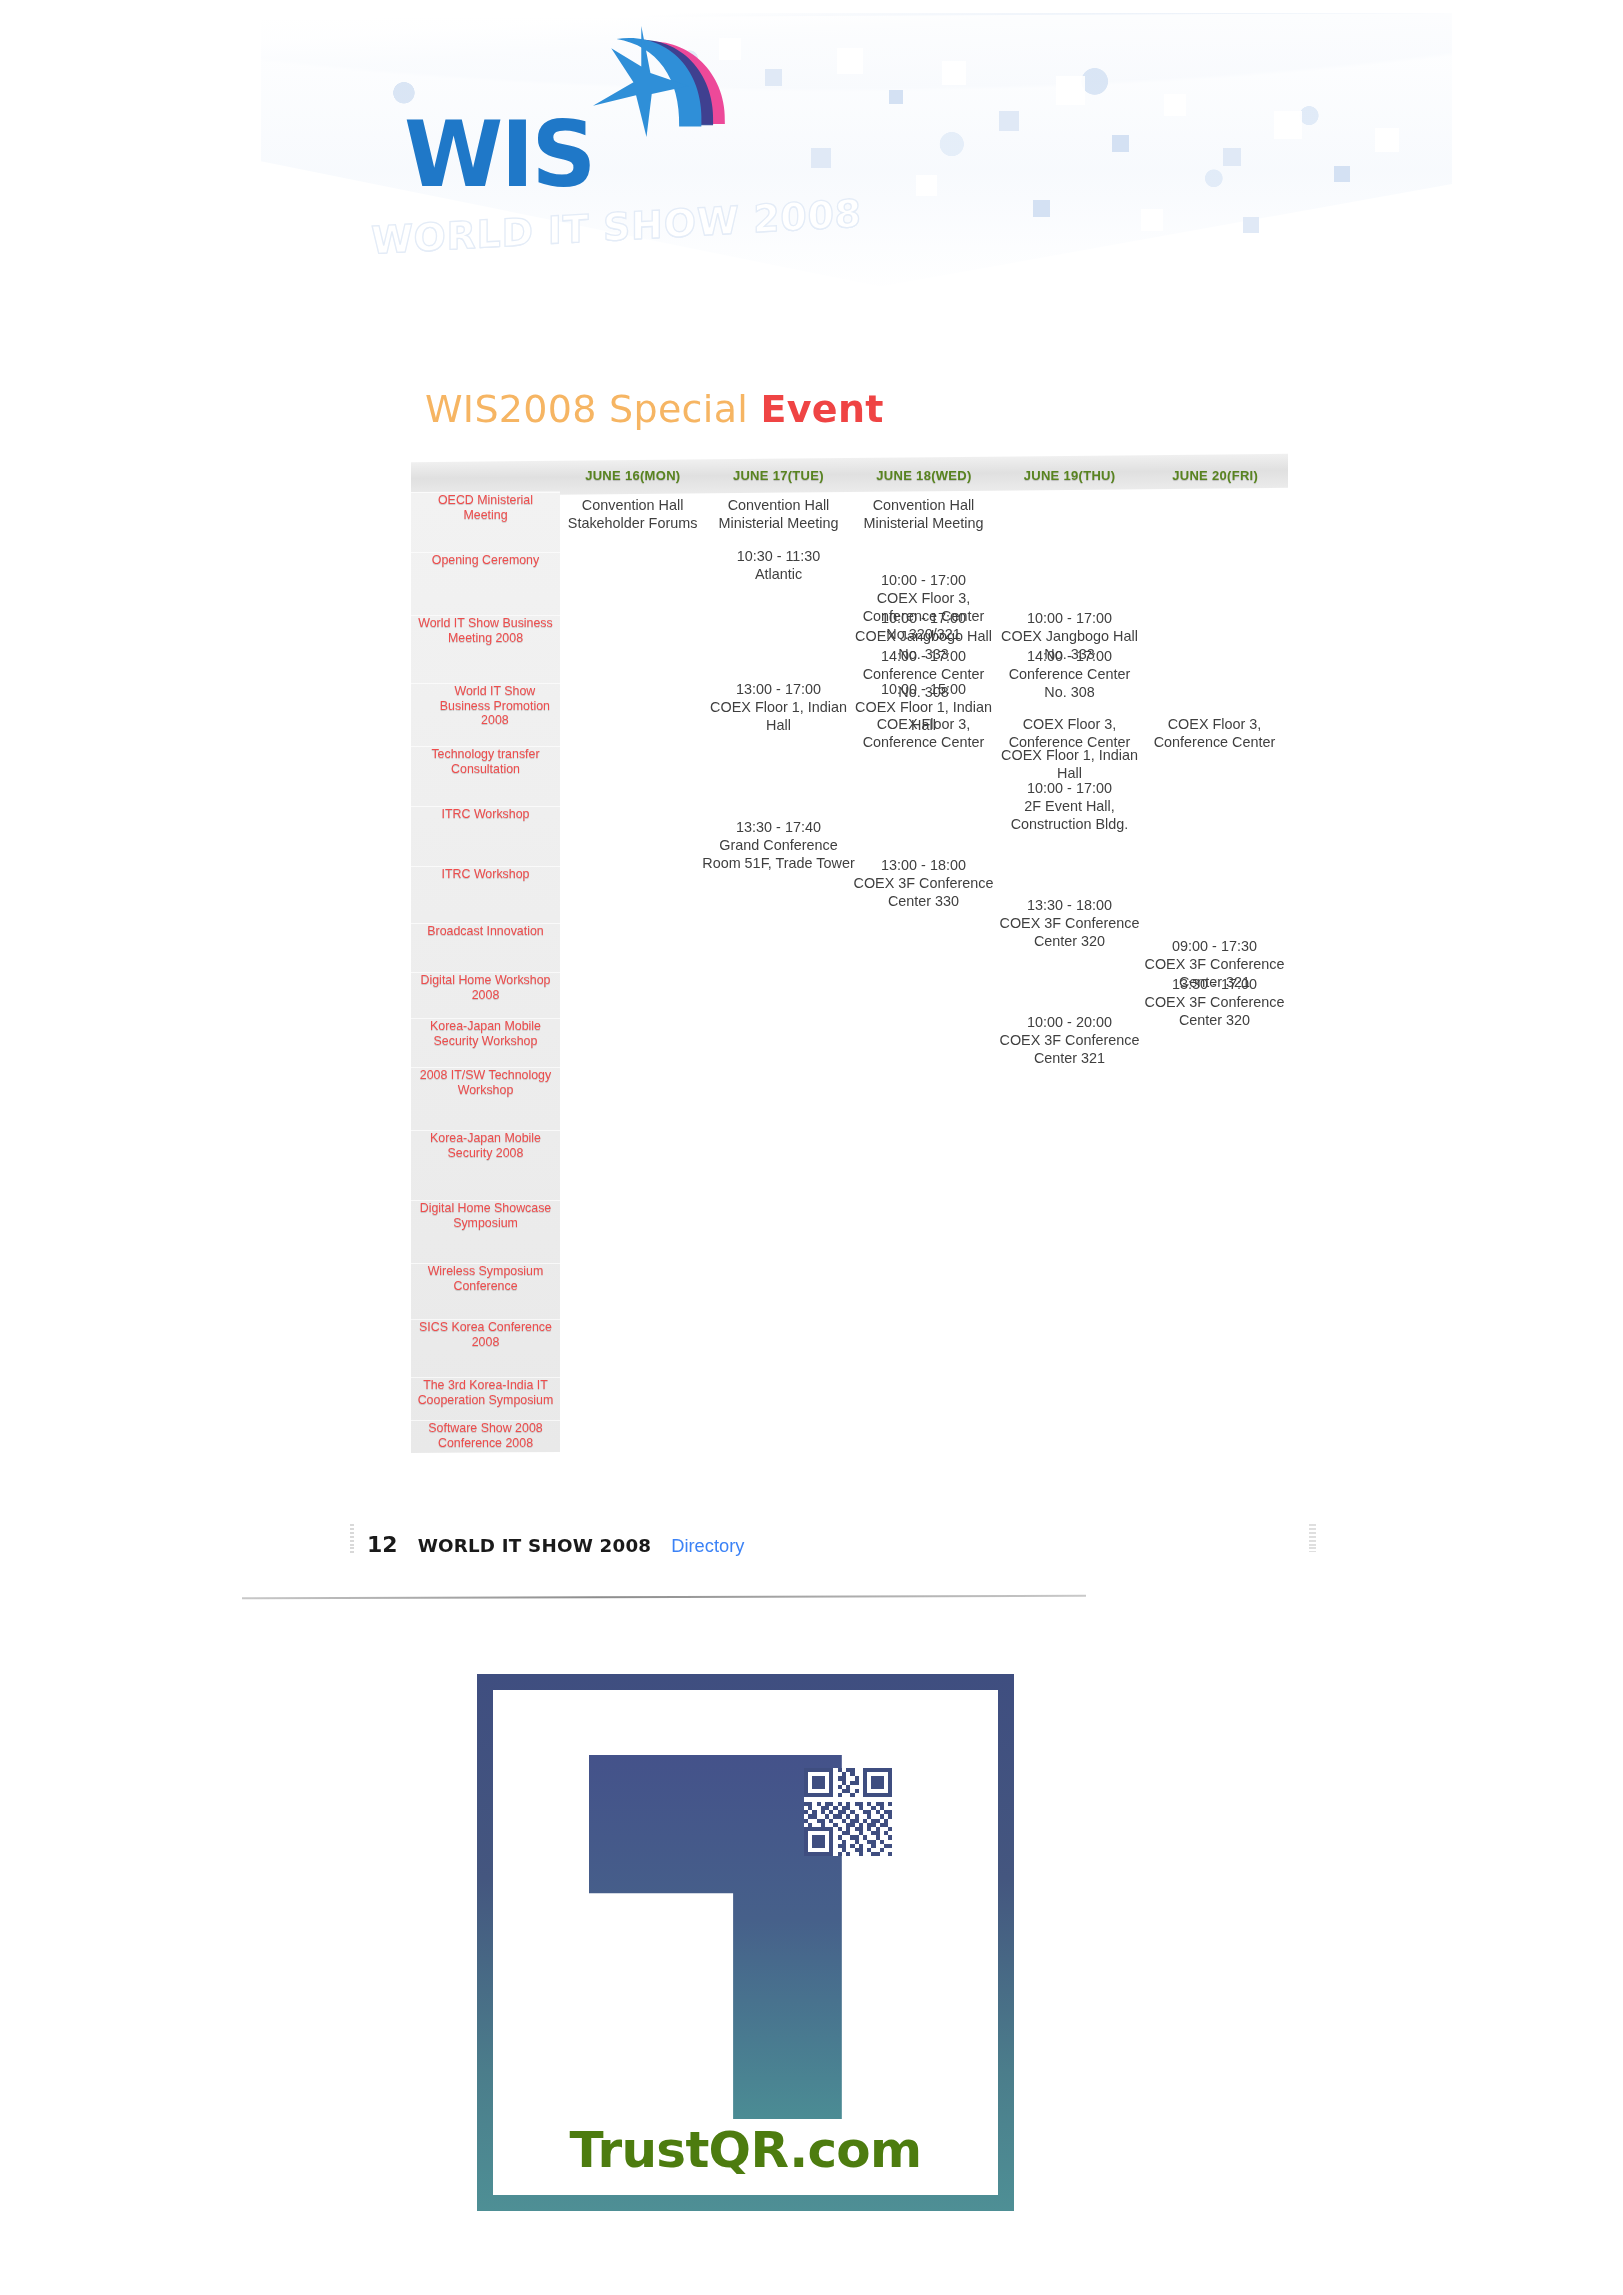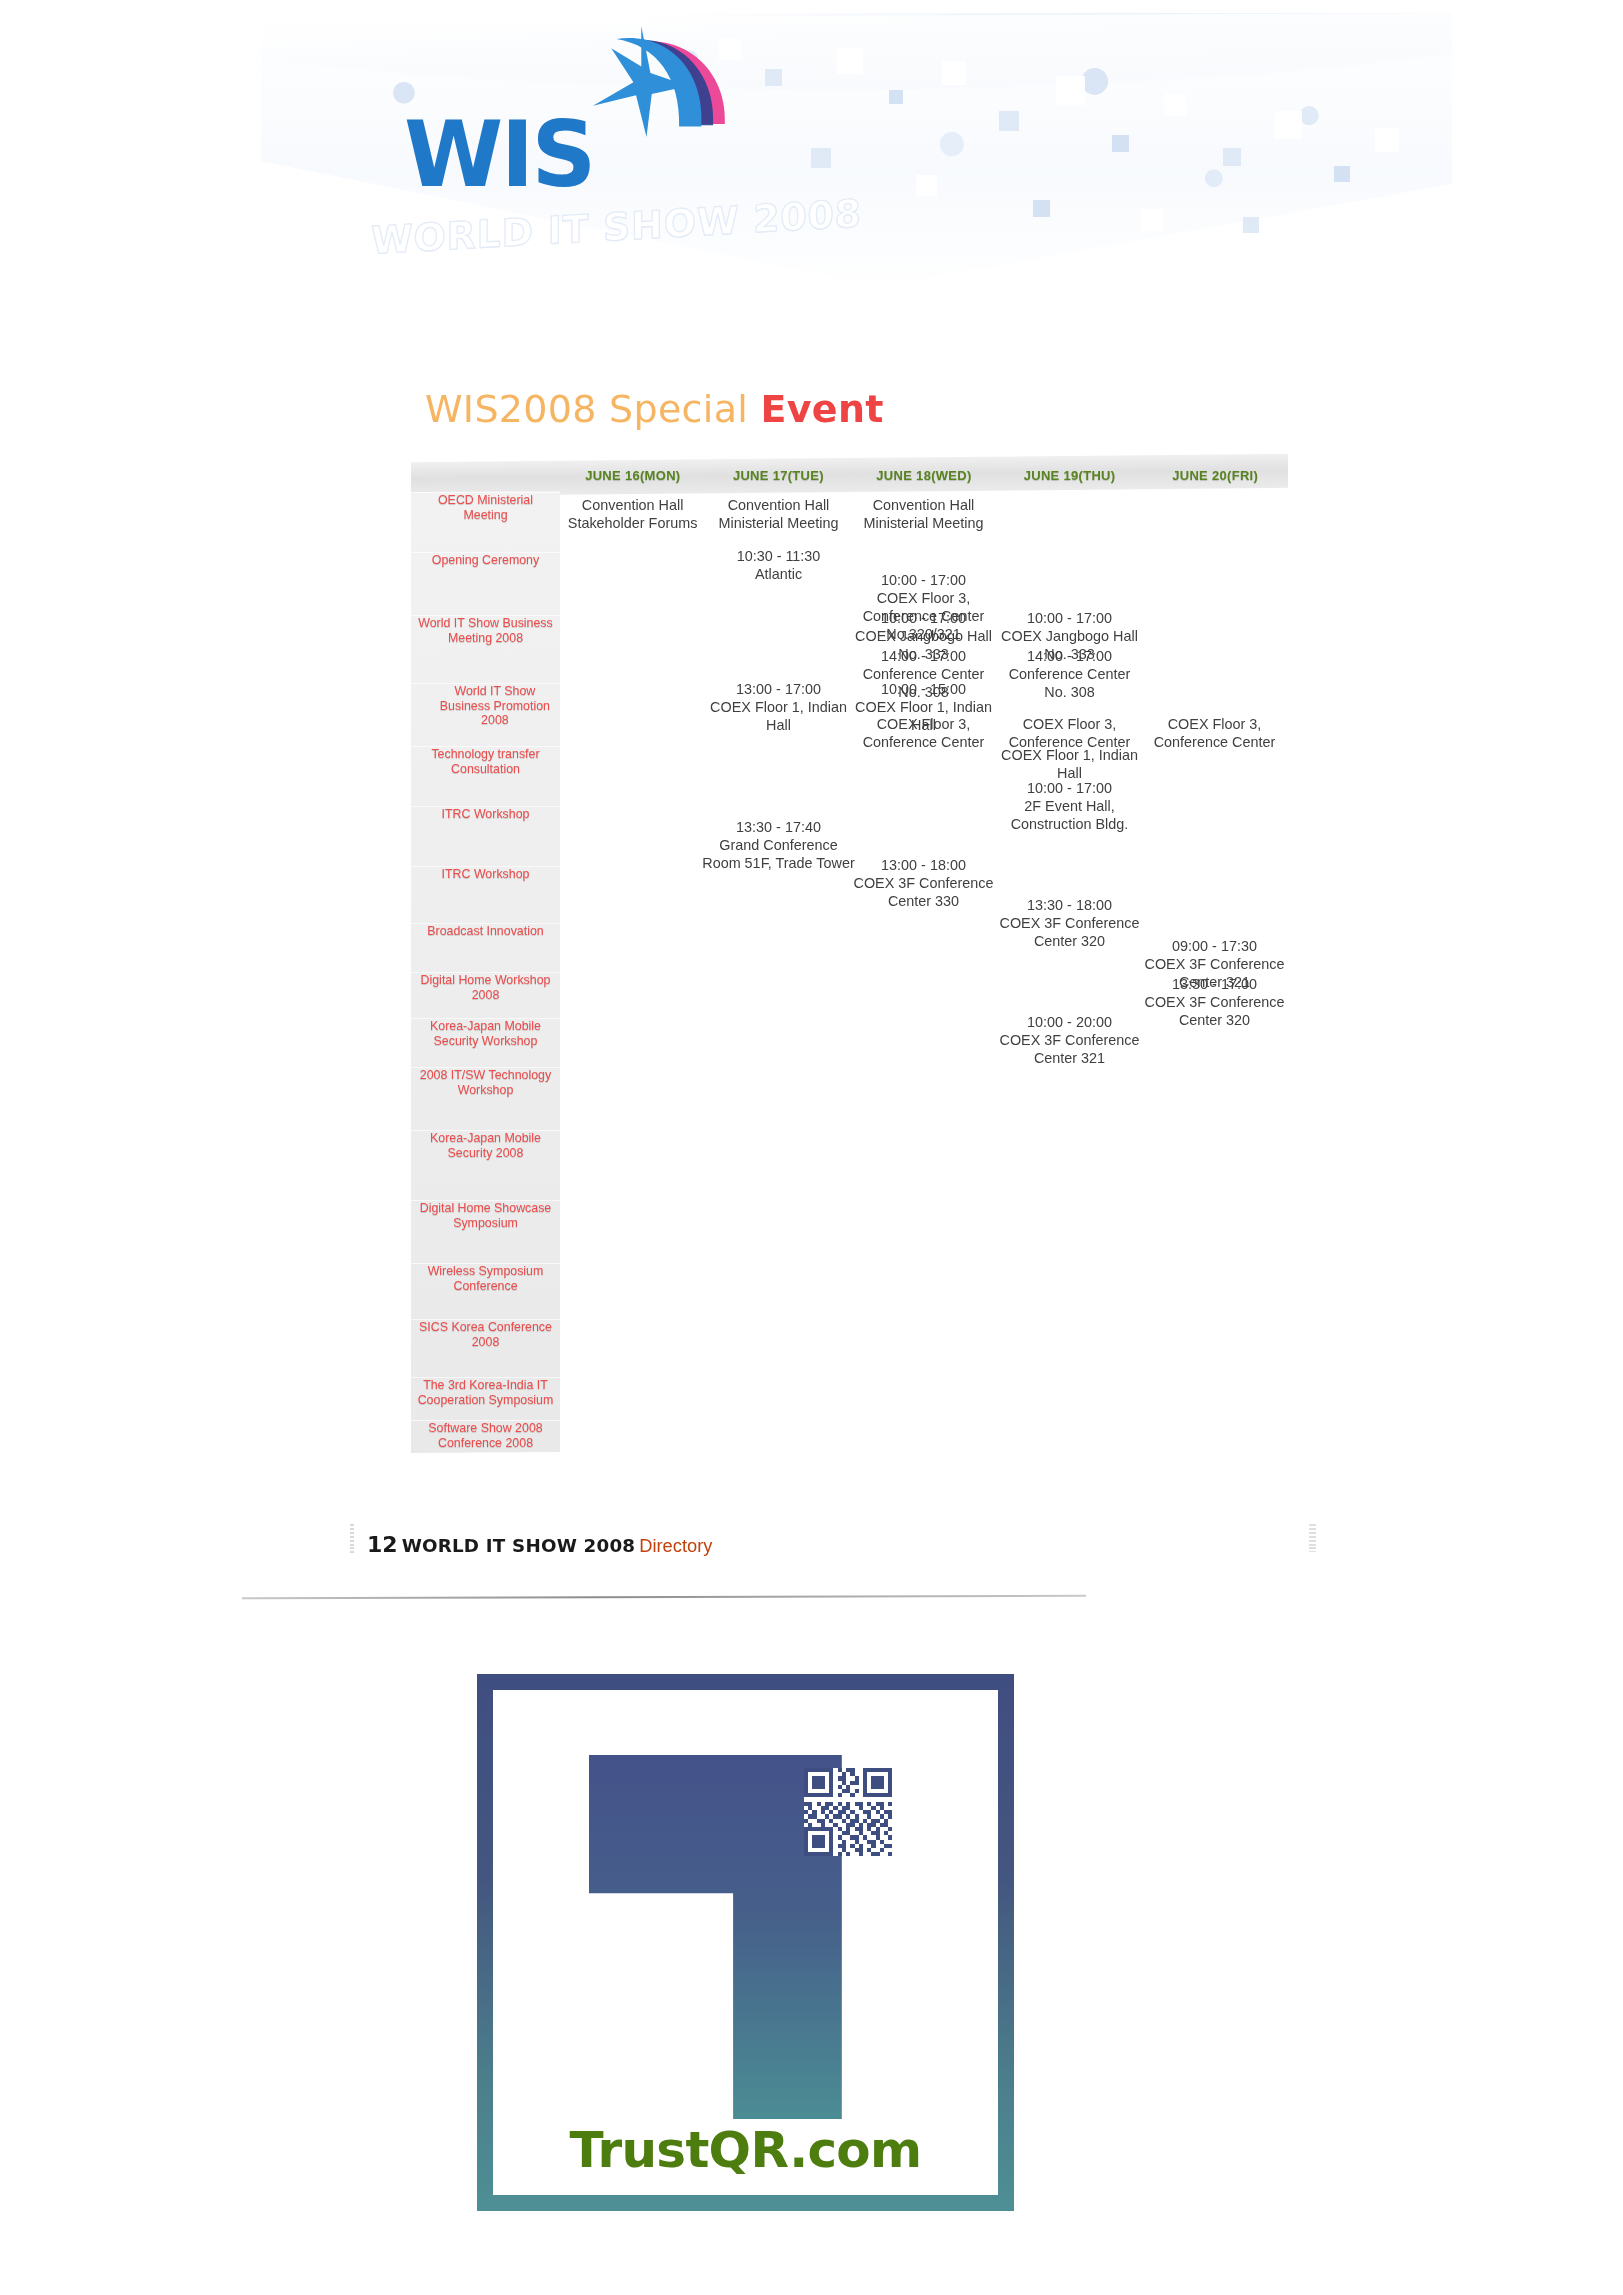--- a/index.html
+++ b/index.html
@@ -127,25 +127,25 @@
   .cell{
     position:absolute;text-align:center;
     font-family:"Liberation Sans", sans-serif;
     font-size:14.4px;line-height:1.24;color:#3f3f3f;
     white-space:pre-line;
   }
 
   
   #page-footer{
     position:absolute;left:367px;top:1532px;
-    display:flex;align-items:baseline;gap:4px;white-space:nowrap;
+    display:flex;align-items:baseline;gap:20px;white-space:nowrap;
   }
   #footer-pageno{font-family:"DejaVu Sans",sans-serif;font-weight:bold;font-size:22px;color:#1a1a1a;}
   #footer-title{font-family:"DejaVu Sans",sans-serif;font-weight:bold;font-size:18.3px;color:#1a1a1a;letter-spacing:0.2px;}
-  #footer-sub{font-size:18.3px;color:#c2410c;}
+  #footer-sub{font-size:18.3px;color:#3b82f6;}
   #footer-rule{
     position:absolute;left:242px;top:1596px;width:844px;height:2px;
     background:linear-gradient(90deg,#c8c8c8,#8d8d8d 42%,#c9c9c9);
     transform:skewY(-.18deg);
   }
   #edge-mark-left{
     position:absolute;left:350px;top:1524px;width:3.9px;height:30px;
     background:repeating-linear-gradient(180deg,#cfcfcf 0 2px,transparent 2px 3.9px);
     opacity:.8;
   }

